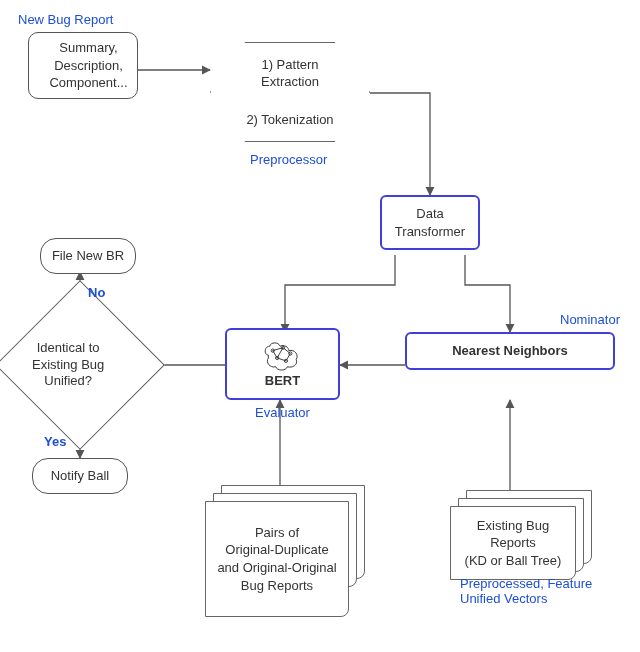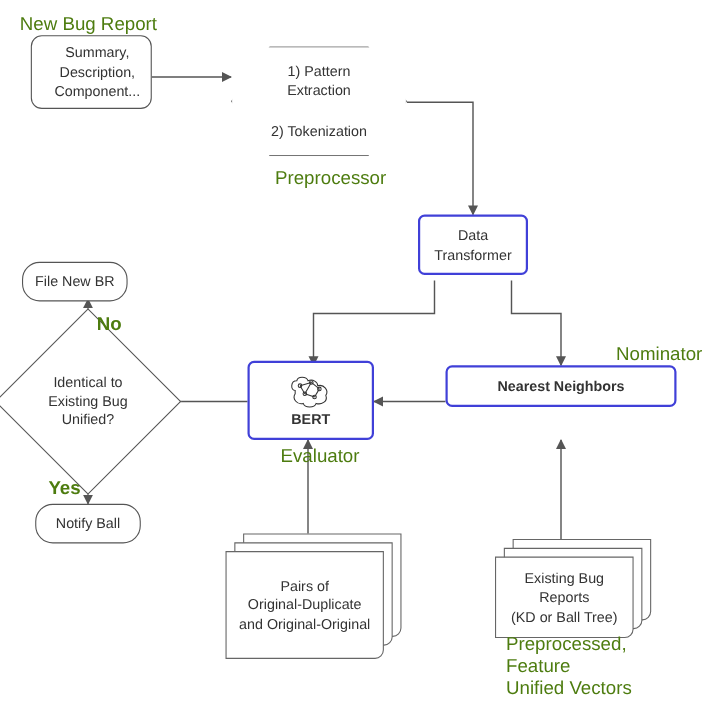--- a/index.html
+++ b/index.html
@@ -18,22 +18,22 @@
     background: #fff;
     text-align: center;
     display: flex;
     flex-direction: column;
     align-items: center;
     justify-content: center;
     line-height: 1.35;
   }
   .label {
     position: absolute;
-    font-size: 17px;
-    color: #4d7c0f;
+    font-size: 13px;
+    color: #1d4ed8;
   }
   .doc {
     border: 1px solid #555;
     border-radius: 10px;
     padding: 6px 8px;
   }
   .round {
     border: 1px solid #555;
     border-radius: 16px;
     padding: 8px 10px;
@@ -61,21 +61,21 @@
     inset: 0;
     border: 1px solid #555;
     transform: rotate(45deg);
     background: #fff;
   }
   .diamond-text {
     position: absolute;
     inset: 0;
     display: flex;
     align-items: center;
-    justify-content: center;
+    justify-content: flex-start;
     text-align: center;
     padding: 12px;
     line-height: 1.3;
   }
   .stack {
     position: absolute;
   }
   .stack .page {
     position: absolute;
     background: #fff;
@@ -175,36 +175,37 @@
     <div>
       <div>Identical to</div>
       <div>Existing Bug</div>
       <div>Unified?</div>
     </div>
   </div>
 </div>
 <div class="label bold" style="left:88px; top:285px;">No</div>
 <div class="label bold" style="left:44px; top:434px;">Yes</div>
 
-<div class="node round" style="left:20px; top:238px; width:96px;">
+<div class="node round" style="left:40px; top:238px; width:96px;">
   <span>File New BR</span>
 </div>
 
 <div class="node round" style="left:32px; top:458px; width:96px;">
   <span>Notify Ball</span>
 </div>
 
 <div class="stack" style="left:205px; top:485px; width:160px; height:110px;">
   <div class="page" style="left:16px; top:0; width:144px; height:94px;"></div>
   <div class="page" style="left:8px; top:8px; width:144px; height:94px;"></div>
-  <div class="page front" style="left:0; top:16px; width:144px; height:98px;">
+  <div class="page front" style="left:0; top:16px; width:144px; height:116px;">
     <div>
       <div>Pairs of</div>
       <div>Original-Duplicate</div>
       <div>and Original-Original</div>
+      <div>Bug Reports</div>
     </div>
   </div>
 </div>
 
 <div class="stack" style="left:450px; top:490px; width:150px; height:90px;">
   <div class="page" style="left:16px; top:0; width:126px; height:74px;"></div>
   <div class="page" style="left:8px; top:8px; width:126px; height:74px;"></div>
   <div class="page front" style="left:0; top:16px; width:126px; height:74px;">
     <div>
       <div>Existing Bug</div>

